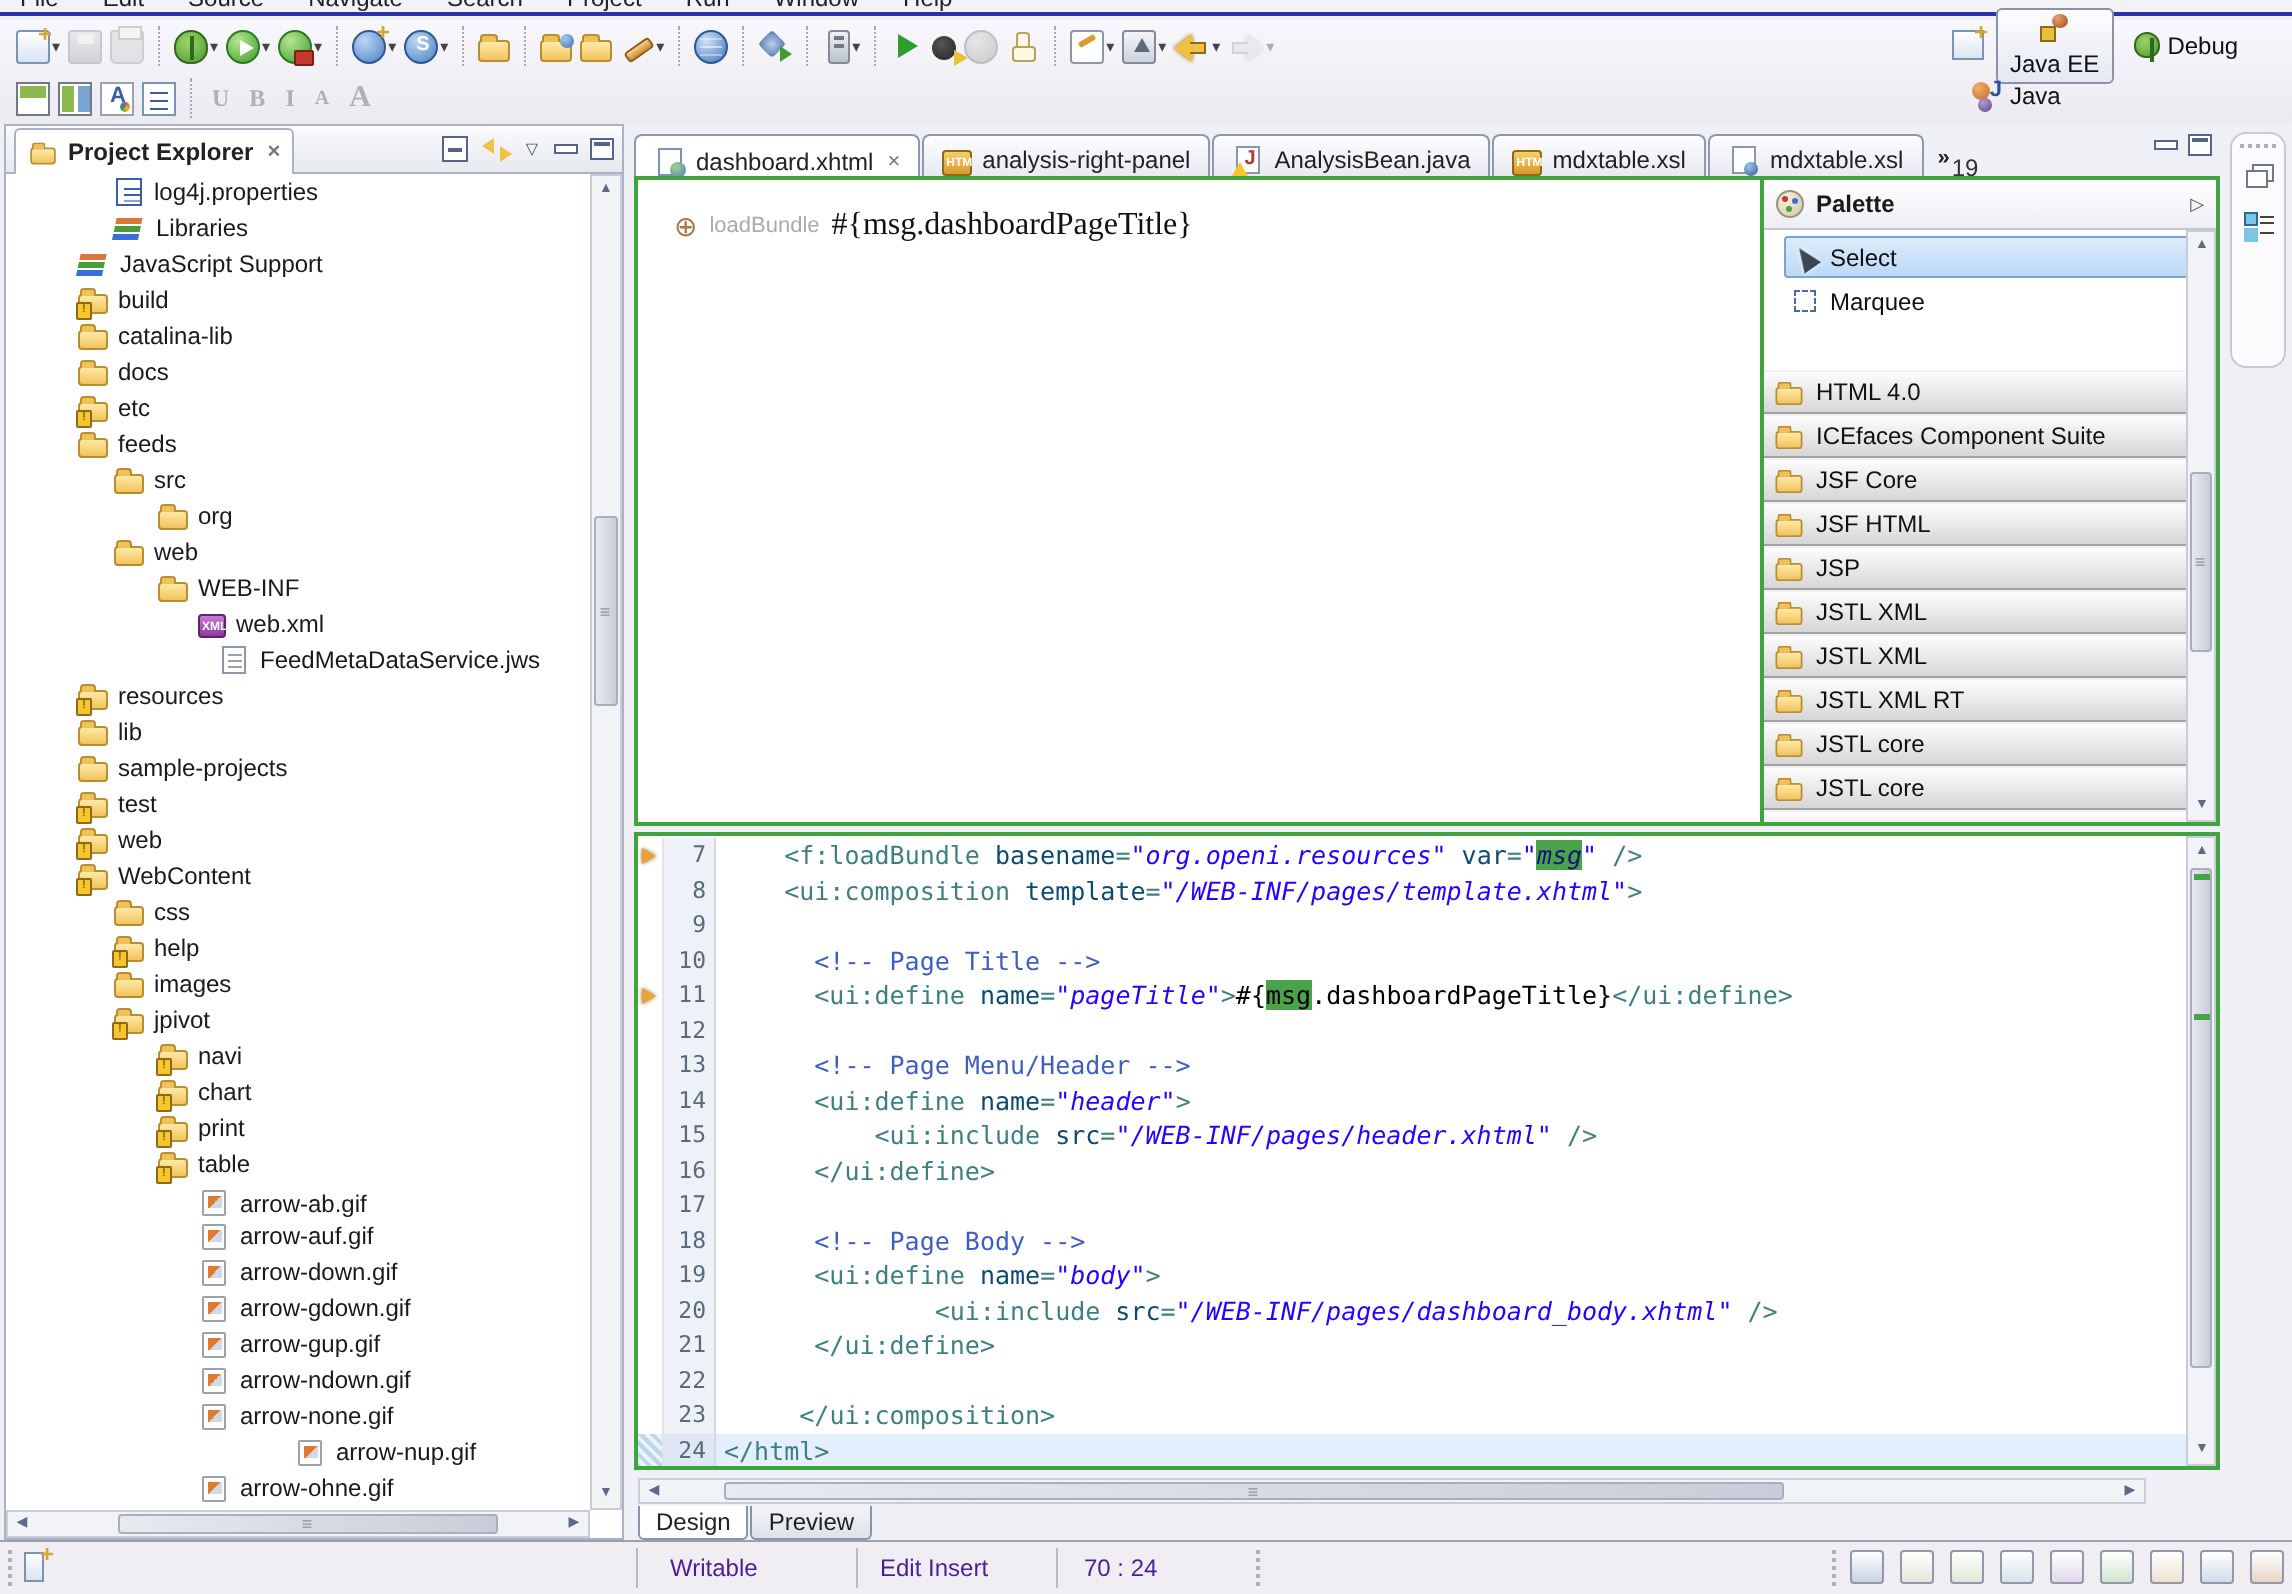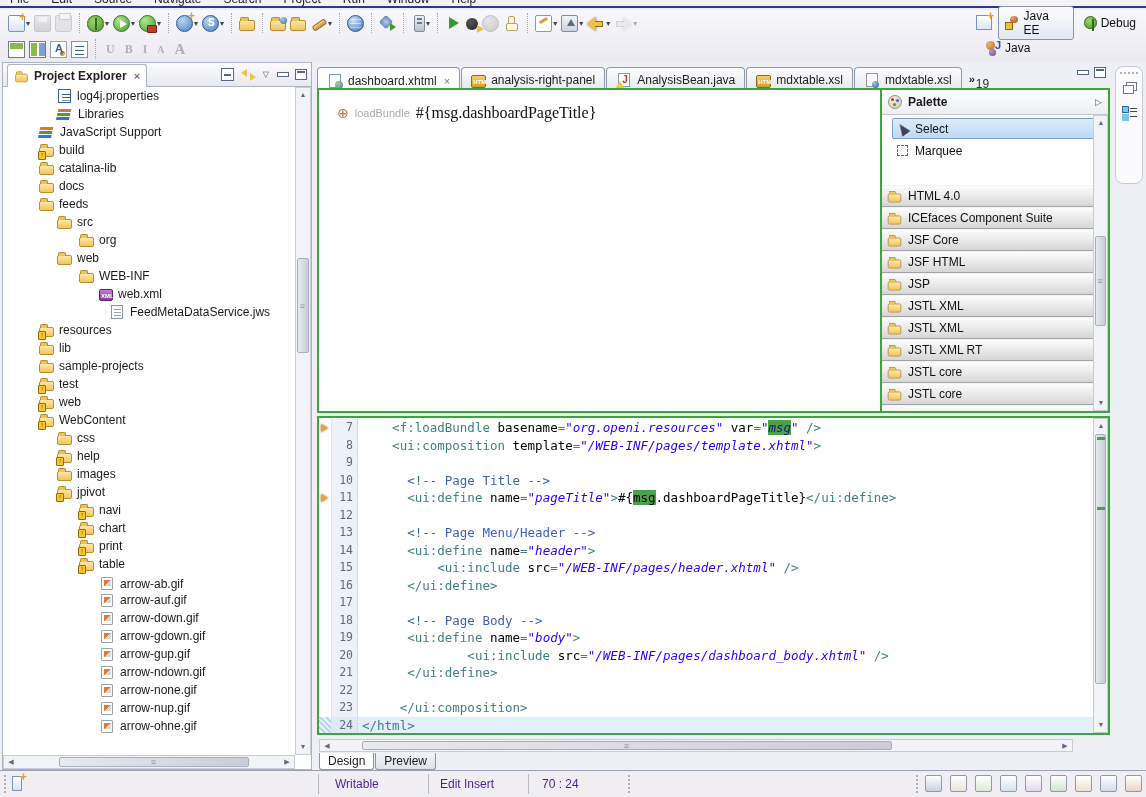--- a/index.html
+++ b/index.html
@@ -80,21 +80,21 @@
   .ic-outline{background:#fff;border:1px solid #7a93b8;}
   .ic-outline::after{content:"";position:absolute;left:3px;top:4px;width:9px;height:1px;background:#3b5fa0;box-shadow:0 4px 0 #3b5fa0,0 8px 0 #3b5fa0;}
   .txtic{font-family:"Liberation Serif",serif;font-weight:bold;color:#555;padding:0 3px;}
   .txtic.small{font-size:10px;}
   .txtic.big{font-size:15px;}
 
   
   #perspectives{position:absolute;top:10px;right:4px;width:168px;height:50px;}
   #perspectives .prow{display:flex;align-items:center;gap:4px;height:25px;}
   .pbtn{display:flex;align-items:center;gap:4px;padding:2px 6px;border-radius:3px;color:#111;}
-  .pbtn.active{border:1px solid #8a92a5;background:linear-gradient(#fdfdfe,#e4e8f2);}
+  .pbtn.active{border:1px solid #8a92a5;background:linear-gradient(#fdfdfe,#e4e8f2);flex-direction:column;}
   .ic-persp{width:16px;height:15px;background:linear-gradient(#fff,#dbe4f2);border:1px solid #7a93b8;position:relative;}
   .ic-persp::after{content:"+";position:absolute;right:-3px;top:-7px;color:#d9a62e;font-weight:bold;}
   .ic-jee{width:15px;height:14px;position:relative;}
   .ic-jee::before{content:"";position:absolute;left:0;bottom:0;width:6px;height:6px;background:#e8c23a;border:1px solid #8d6a18;}
   .ic-jee::after{content:"";position:absolute;right:1px;top:0;width:8px;height:7px;background:radial-gradient(circle at 35% 30%,#e8a06a,#a84a1e);border-radius:50%;}
   .ic-javap{width:15px;height:14px;position:relative;}
   .ic-javap::before{content:"";position:absolute;left:0;top:0;width:9px;height:9px;border-radius:50%;background:radial-gradient(circle at 35% 30%,#f0b070,#c06a20);}
   .ic-javap::after{content:"J";position:absolute;right:0px;top:-2px;color:#2d4fa0;font-weight:bold;font-size:11px;}
   .ic-javap i{position:absolute;left:3px;bottom:-1px;width:7px;height:7px;border-radius:50%;background:radial-gradient(circle at 35% 30%,#b09ad0,#5f4a86);}
 
@@ -183,21 +183,21 @@
   #src-lines{position:absolute;left:0;top:1px;right:15px;bottom:0;font-family:"DejaVu Sans Mono","Liberation Mono",monospace;font-size:12.5px;}
   .sline{display:flex;height:17.5px;line-height:17.5px;white-space:pre;}
   .sl-marker{width:13px;flex:none;background:#fff;border-right:1px solid #e4e4e4;position:relative;}
   .sl-num{width:26px;flex:none;background:#eef1f7;color:#5a6b7d;text-align:right;padding-right:4px;font-size:11.5px;border-right:1px solid #d4d9e2;}
   .sl-code{flex:1;padding-left:4px;color:#000;}
   .sline.cur .sl-code{background:#e3effc;}
   .sline.cur .sl-num{background:#dfe8f4;}
   .sline.cur .sl-marker{background:repeating-linear-gradient(45deg,#bcd6ee 0 2px,#eaf2fa 2px 4px);}
   .mk-arrow{position:absolute;left:2px;top:5px;width:0;height:0;border-left:7px solid #e8a33d;border-top:4px solid transparent;border-bottom:4px solid transparent;filter:drop-shadow(0 0 1px #8d6a18);}
   .c-tag{color:#3F7F7F;}
-  .c-attr{color:#000000;}
+  .c-attr{color:#0c4a6e;}
   .c-val{color:#2A00FF;font-style:italic;}
   .c-com{color:#3F5FBF;}
   .c-pl{color:#000;}
   .c-hl{background:#4aa34a;color:#000;}
   .c-hlv{background:#4aa34a;color:#16167a;font-style:italic;}
   #src-vsb{position:absolute;right:0;top:0;width:15px;bottom:0;}
   .occmark{position:absolute;left:3px;width:8px;height:3px;background:#4aa34a;}
 
   #ehsb{position:absolute;left:2px;top:677px;width:754px;height:13px;}
   #page-tabs{position:absolute;left:2px;top:691px;height:17px;display:flex;}
@@ -432,20 +432,24 @@
         </div>
         <div class="trow2" style="padding-left: 36px;">
           <span class="fi fi-folder"></span>
           <span>catalina-lib</span>
         </div>
         <div class="trow2" style="padding-left: 36px;">
           <span class="fi fi-folder"></span>
           <span>docs</span>
         </div>
         <div class="trow2" style="padding-left: 36px;">
+          <span class="fi fi-folder fi-warn"></span>
+          <span>etc</span>
+        </div>
+        <div class="trow2" style="padding-left: 36px;">
           <span class="fi fi-folder"></span>
           <span>feeds</span>
         </div>
         <div class="trow2" style="padding-left: 54px;">
           <span class="fi fi-folder"></span>
           <span>src</span>
         </div>
         <div class="trow2" style="padding-left: 76px;">
           <span class="fi fi-folder"></span>
           <span>org</span>
@@ -543,21 +547,21 @@
           <span>arrow-gup.gif</span>
         </div>
         <div class="trow2" style="padding-left: 96px;">
           <span class="fi fi-gif"></span>
           <span>arrow-ndown.gif</span>
         </div>
         <div class="trow2" style="padding-left: 96px;">
           <span class="fi fi-gif"></span>
           <span>arrow-none.gif</span>
         </div>
-        <div class="trow2" style="padding-left: 96px;">
+        <div class="trow2" style="padding-left: 96px; margin-left: 48px;">
           <span class="fi fi-gif"></span>
           <span>arrow-nup.gif</span>
         </div>
         <div class="trow2" style="padding-left: 96px;">
           <span class="fi fi-gif"></span>
           <span>arrow-ohne.gif</span>
         </div>
       </div>
     <div id="tree-vsb" class="sb">
       <span class="sbarrow" style="top:0;">▲</span>

